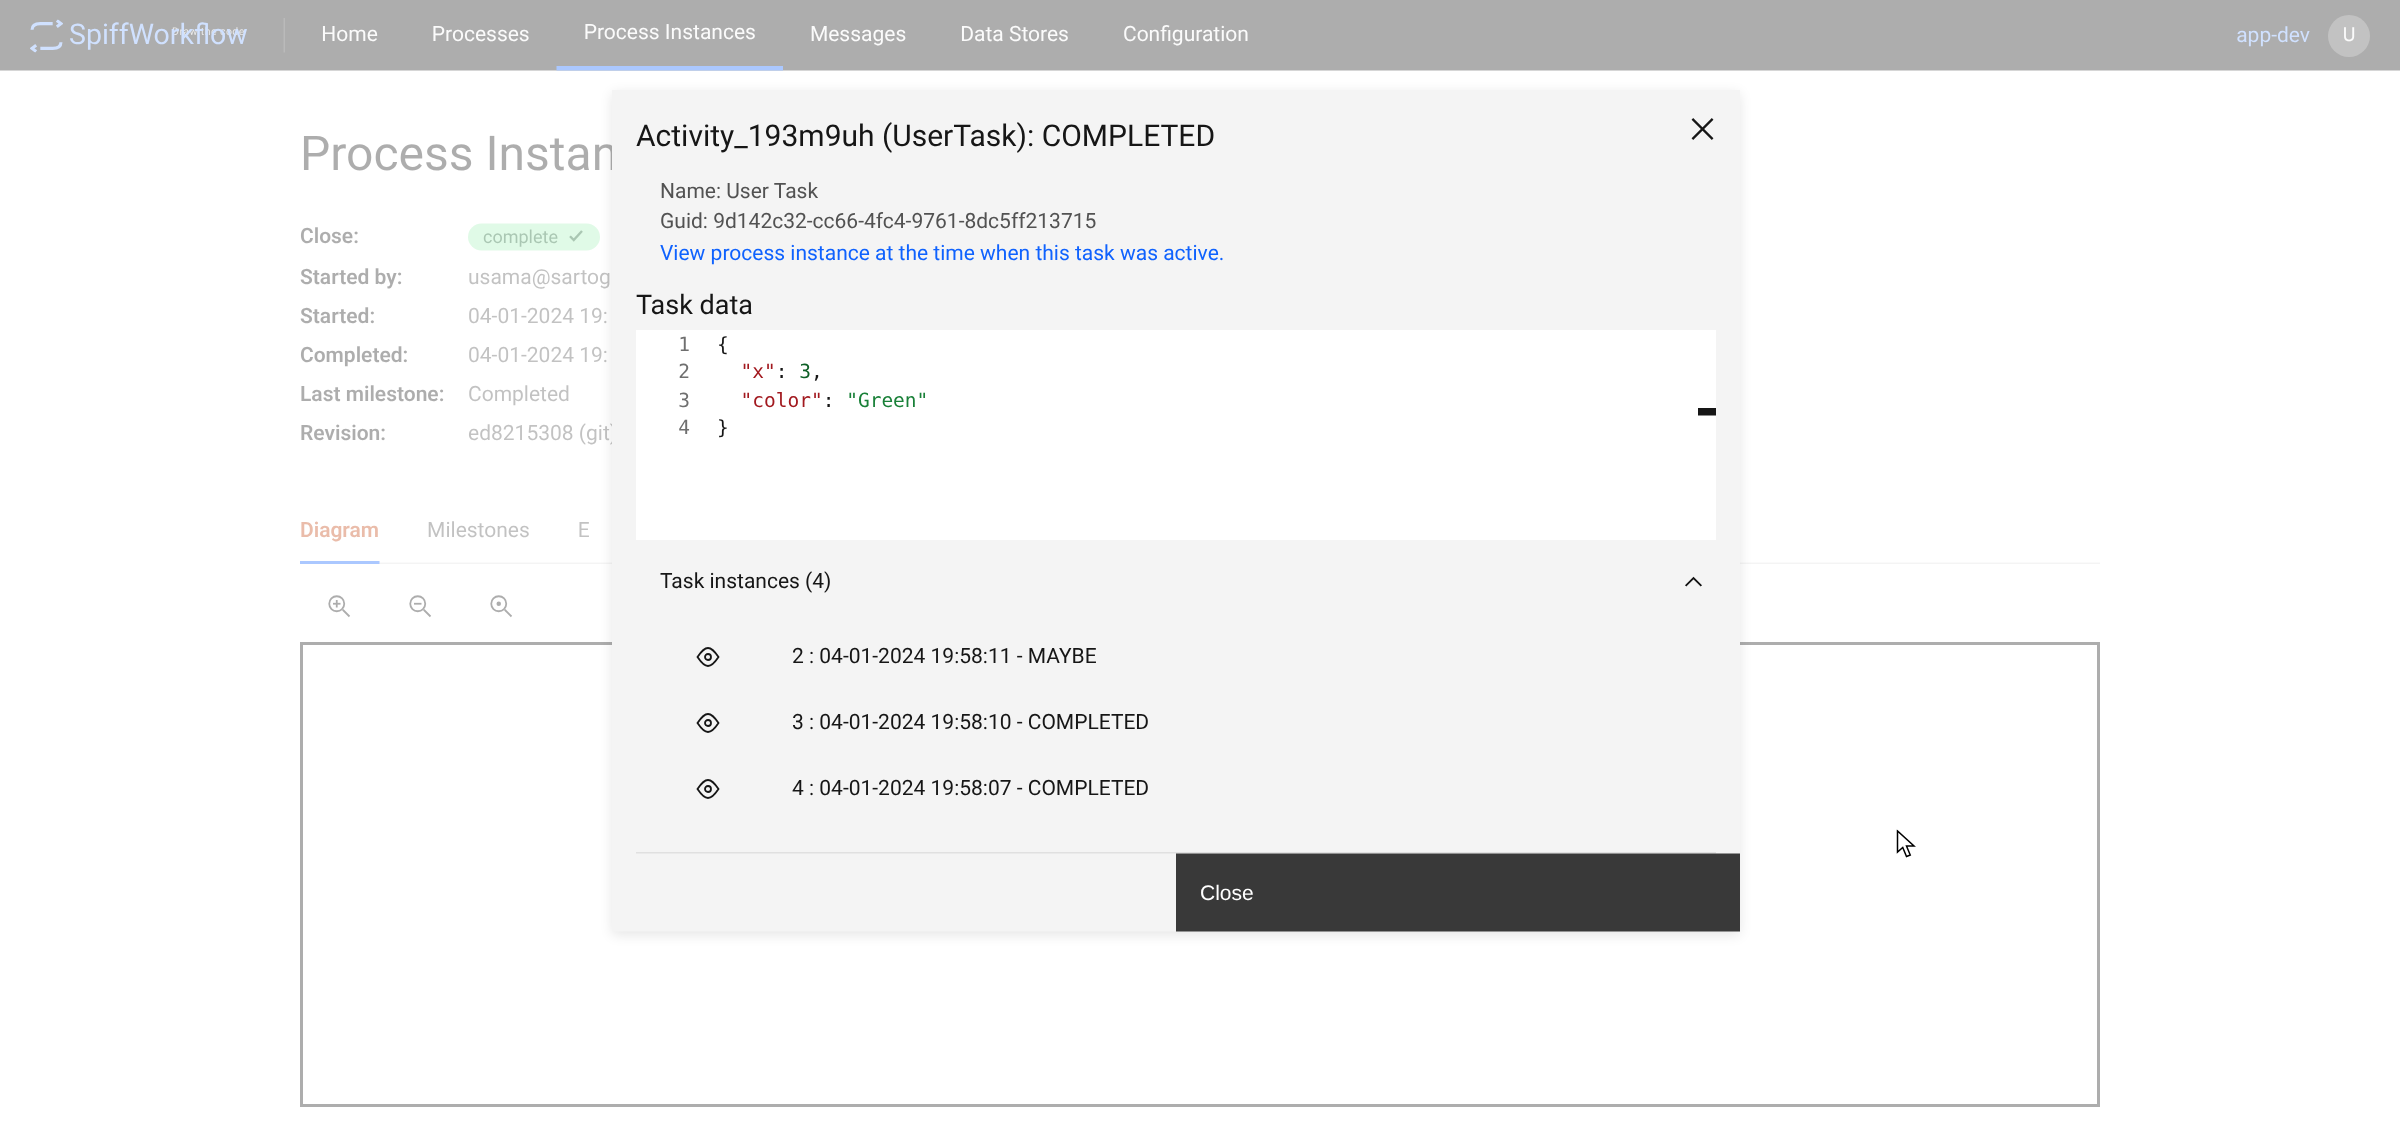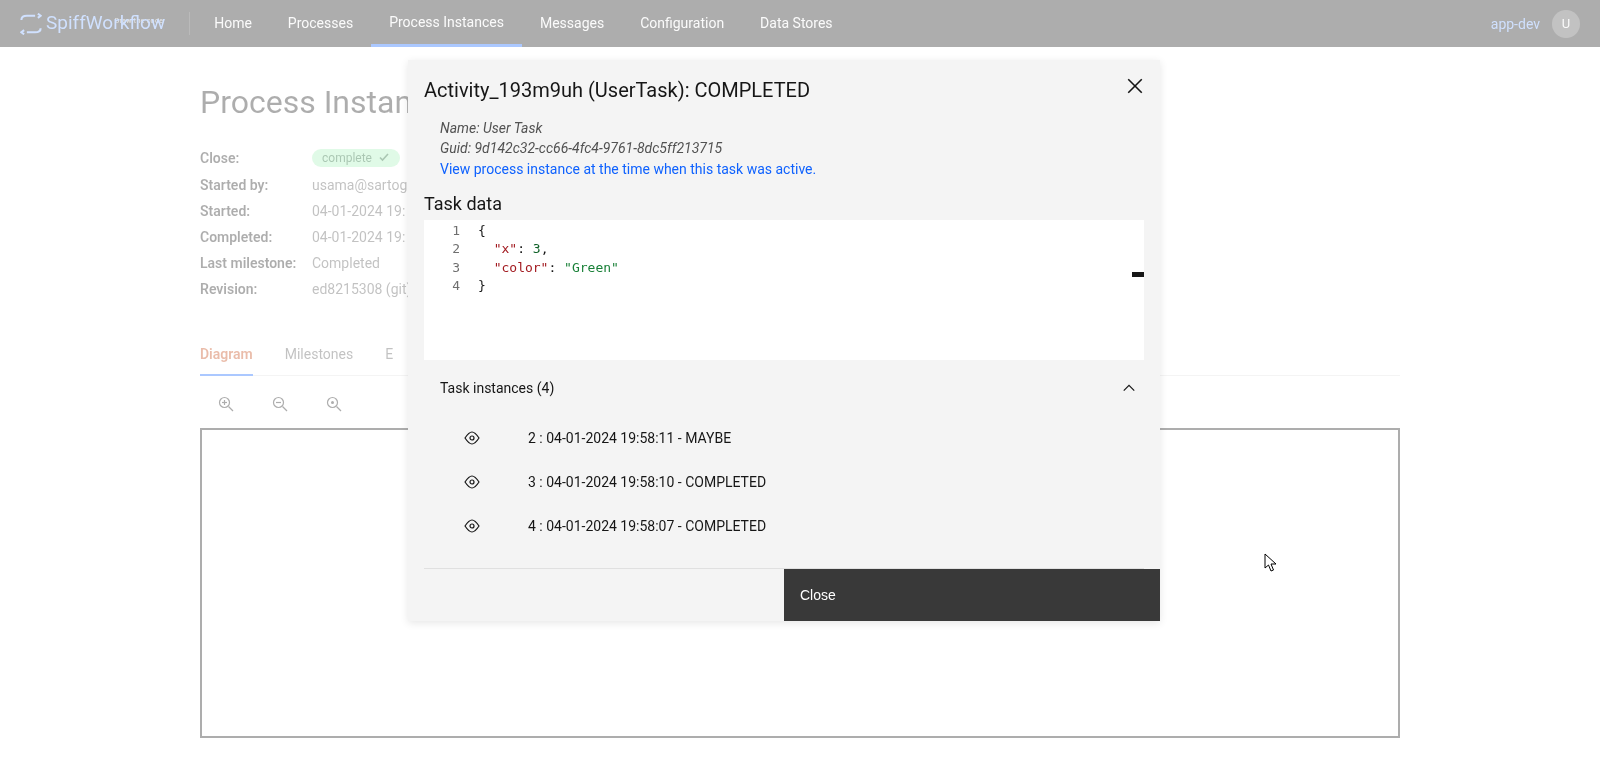--- a/index.html
+++ b/index.html
@@ -210,21 +210,20 @@
       cursor: pointer;
       position: relative;
       top: -4px;
     }
     .modal-meta {
       padding: 12px 16px 0 32px;
       font-size: 14px;
       line-height: 1.45;
     }
     .meta-italic {
-      font-style: italic;
       color: #525252;
     }
     .view-link {
       color: #0f62fe;
       cursor: pointer;
     }
     .section-title {
       font-size: 18px;
       font-weight: 400;
       color: #161616;
@@ -335,22 +334,22 @@
           <path d="M2 10 Q2 4 10 4 L22 4 M30 22 Q30 28 22 28 L10 28 M26 1 L30 4 L26 7 M6 25 L2 28 L6 31" fill="none" stroke="#78a9ff" stroke-width="3"></path>
         </svg>
       <span class="logo-tagline">Draw the code</span>
       <span class="logo-text">SpiffWorkflow</span>
     </div>
     <div class="nav-items" id="nav-items">
         <div class="nav-item">Home</div>
         <div class="nav-item">Processes</div>
         <div class="nav-item active">Process Instances</div>
         <div class="nav-item">Messages</div>
+        <div class="nav-item">Data Stores</div>
         <div class="nav-item">Configuration</div>
-        <div class="nav-item">Data Stores</div>
       </div>
   </div>
   <div class="navbar-right">
     <span class="app-dev">app-dev</span>
     <div class="avatar">
         <span>U</span>
       </div>
   </div>
 </div>
 

